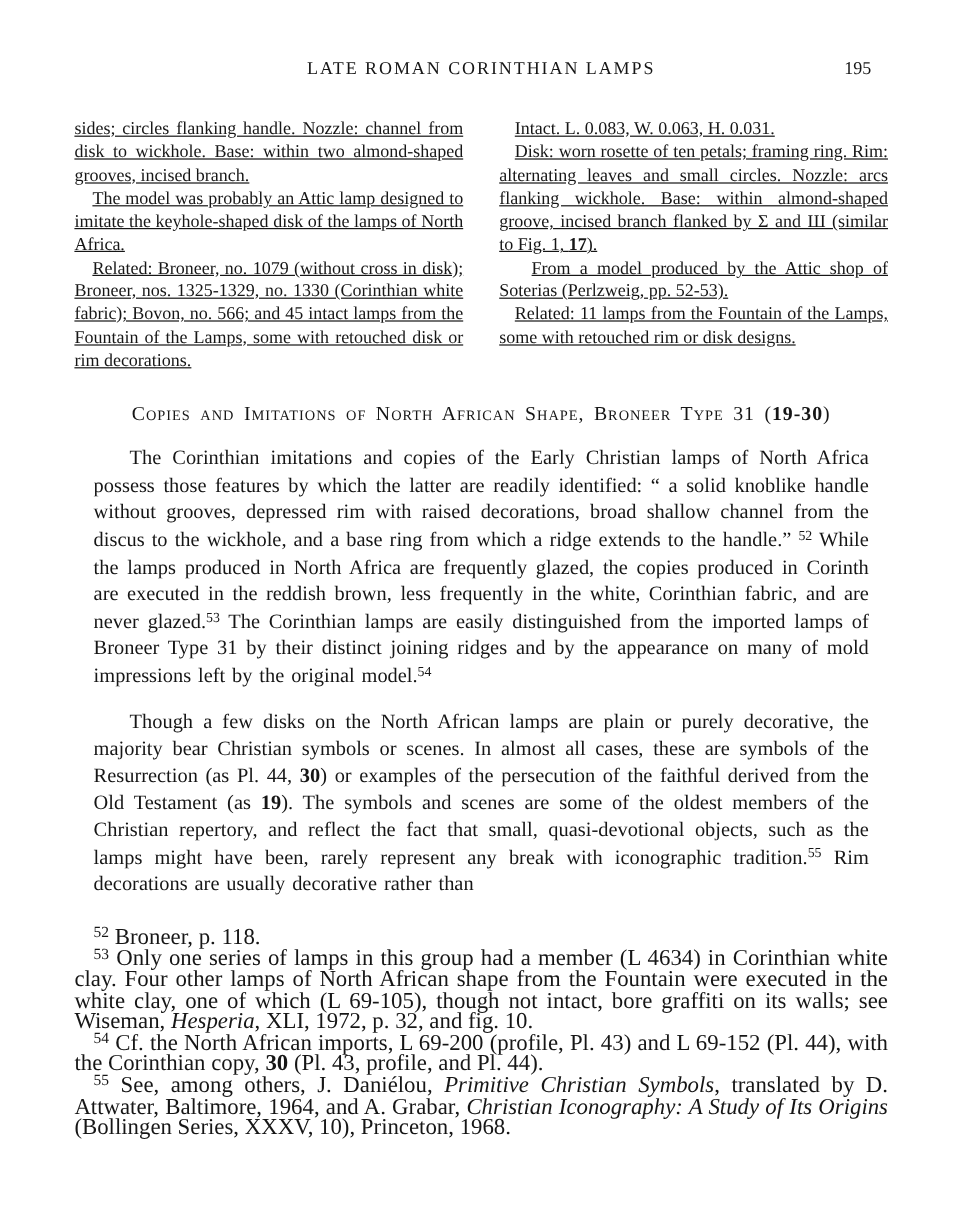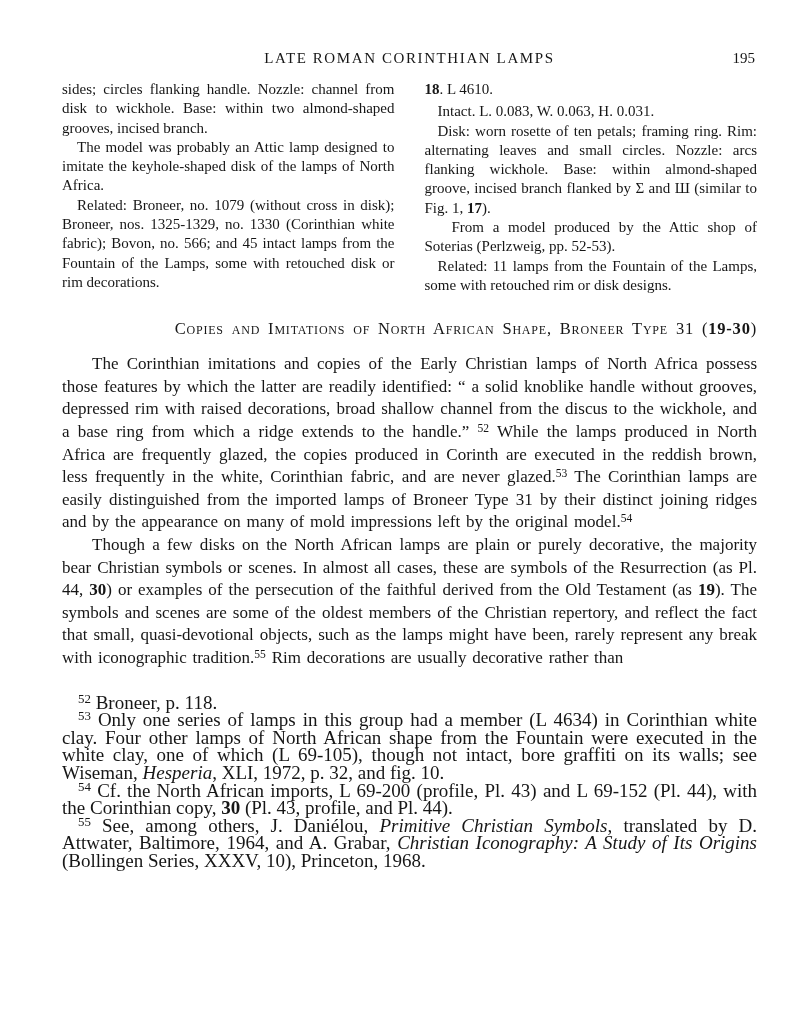--- a/index.html
+++ b/index.html
@@ -5,65 +5,66 @@
   * { box-sizing: border-box; }
   html, body { margin: 0; padding: 0; background: #ffffff; }
   .page {
     position: relative;
     width: 798px;
     height: 1024px;
     margin: 0 auto;
     background: #ffffff;
     color: #161616;
     font-family: "Liberation Serif", "DejaVu Serif", serif;
-    padding: 50px 41px 30px 62px;
+    padding: 50px 58px 30px 62px;
     overflow: hidden;
   }
   .header {
     position: relative;
     text-align: center;
     font-size: 15px;
     letter-spacing: 1.6px;
     white-space: nowrap;
   }
   .page-number {
     position: absolute;
-    right: 2px;
+    right: 14px;
     top: 0;
     letter-spacing: 0;
     font-size: 15px;
   }
   .columns {
-    margin-top: 13px;
+    margin-top: 32px;
     display: flex;
     gap: 30px;
+    text-decoration: underline;
   }
   .col {
     flex: 1 1 0;
     font-size: 15px;
     line-height: 19.3px;
     text-align: justify;
   }
   .col p { margin: 0; }
   .indent-sm { text-indent: 13px; }
   .indent-md { text-indent: 15px; }
   .indent-lg { text-indent: 27px; }
   .entry-head { text-indent: 0; margin-bottom: 3px !important; }
   .section-heading {
     margin: 24px 0 14px 0;
     font-weight: normal;
     font-size: 16.5px;
     font-variant: small-caps;
     letter-spacing: 0.8px;
     word-spacing: 3px;
-    text-align: right;
+    text-align: center;
   }
   .section-heading b { font-variant: normal; }
   .body-para {
-    margin: 0;
+    margin: 16px;
     font-size: 17px;
     line-height: 22.6px;
     text-align: justify;
     text-indent: 30px;
     word-spacing: 1.5px;
   }
   .footnotes {
     margin-top: 24px;
   }
   .footnote {
@@ -91,21 +92,20 @@
     <span class="page-number">195</span>
   </div>
 
   <div class="columns">
     <div class="col">
       <p>sides; circles flanking handle. Nozzle: channel from disk to wickhole. Base: within two almond-shaped grooves, incised branch.</p>
       <p class="indent-md">The model was probably an Attic lamp designed to imitate the keyhole-shaped disk of the lamps of North Africa.</p>
       <p class="indent-md">Related: Broneer, no. 1079 (without cross in disk); Broneer, nos. 1325-1329, no. 1330 (Corinthian white fabric); Bovon, no. 566; and 45 intact lamps from the Fountain of the Lamps, some with retouched disk or rim decorations.</p>
     </div>
     <div class="col">
-      <p class="entry-head"><b>18</b>. L 4610.</p>
       <p class="indent-sm">Intact. L. 0.083, W. 0.063, H. 0.031.</p>
       <p class="indent-sm">Disk: worn rosette of ten petals; framing ring. Rim: alternating leaves and small circles. Nozzle: arcs flanking wickhole. Base: within almond-shaped groove, incised branch flanked by Σ and Ш (similar to Fig. 1, <b>17</b>).</p>
       <p class="indent-lg">From a model produced by the Attic shop of Soterias (Perlzweig, pp. 52-53).</p>
       <p class="indent-sm">Related: 11 lamps from the Fountain of the Lamps, some with retouched rim or disk designs.</p>
     </div>
   </div>
 
   <h2 class="section-heading">Copies and Imitations of North African Shape, Broneer Type 31 (<b>19-30</b>)</h2>
 
   <p class="body-para">The Corinthian imitations and copies of the Early Christian lamps of North Africa possess those features by which the latter are readily identified: “ a solid knoblike handle without grooves, depressed rim with raised decorations, broad shallow channel from the discus to the wickhole, and a base ring from which a ridge extends to the handle.” <sup>52</sup> While the lamps produced in North Africa are frequently glazed, the copies produced in Corinth are executed in the reddish brown, less frequently in the white, Corinthian fabric, and are never glazed.<sup>53</sup> The Corinthian lamps are easily distinguished from the imported lamps of Broneer Type 31 by their distinct joining ridges and by the appearance on many of mold impressions left by the original model.<sup>54</sup></p>

